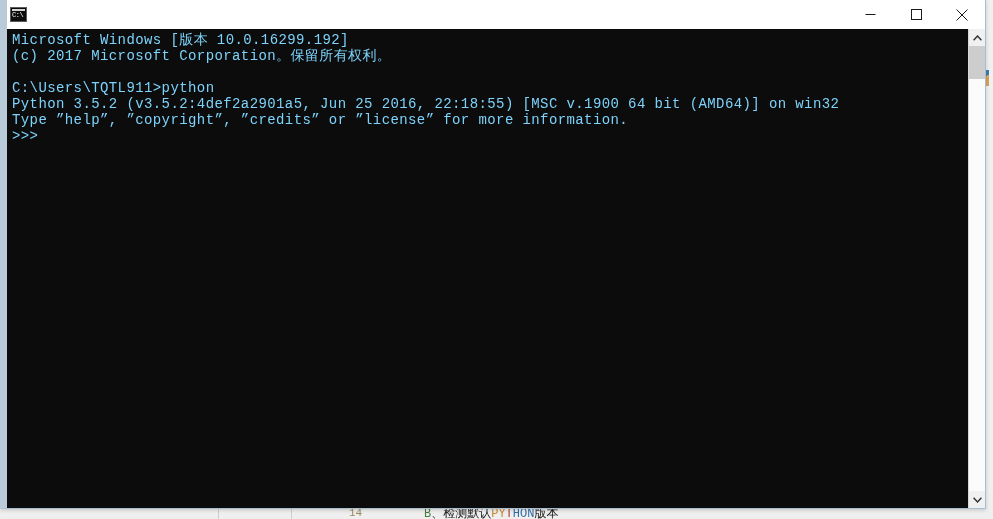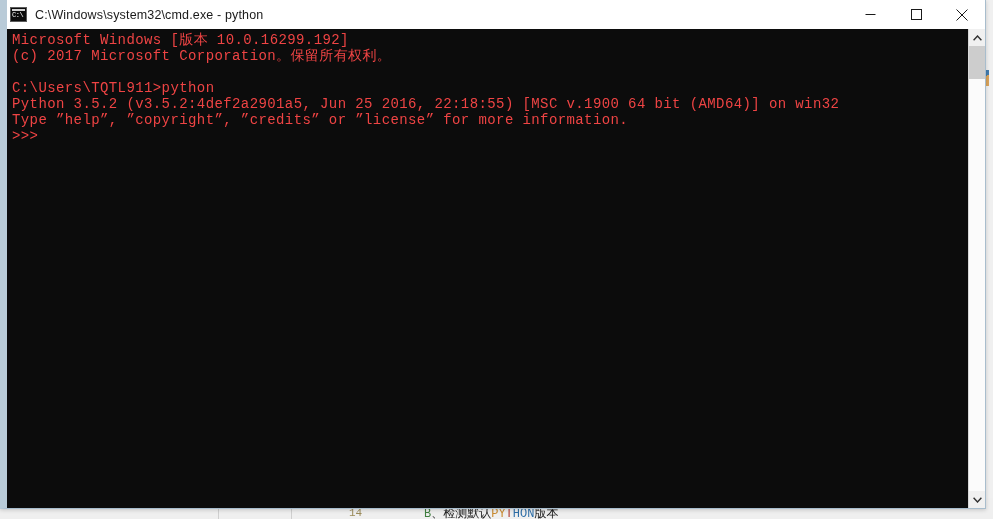--- a/index.html
+++ b/index.html
@@ -175,21 +175,21 @@
     background: #0c0c0c;
     overflow: hidden;
   }
   #console-text {
     position: absolute;
     left: 5px;
     top: 3px;
     font-family: "Liberation Mono", "DejaVu Sans Mono", monospace;
     font-size: 14px;
     line-height: 16px;
-    color: #ef4444;
+    color: #7dd3fc;
     white-space: pre;
     letter-spacing: .4px;
   }
   #console-text .line { height: 16px; }
 
   
   #console-scrollbar {
     position: absolute;
     top: 29px;
     right: 0;
@@ -243,21 +243,20 @@
     <div id="backdrop-code-line"><span style="color: rgb(63, 127, 63);">B</span><span style="color: rgb(32, 32, 32);">、</span><span style="color: rgb(32, 32, 32);">检</span><span style="color: rgb(32, 32, 32);">测</span><span style="color: rgb(32, 32, 32);">默</span><span style="color: rgb(32, 32, 32);">认</span><span style="color: rgb(201, 138, 46);">P</span><span style="color: rgb(201, 138, 46);">Y</span><span style="color: rgb(176, 58, 46);">T</span><span style="color: rgb(47, 111, 168);">H</span><span style="color: rgb(47, 111, 168);">O</span><span style="color: rgb(47, 111, 168);">N</span><span style="color: rgb(32, 32, 32);">版</span><span style="color: rgb(32, 32, 32);">本</span></div>
   </div>
 </div>
 
 <div id="cmd-window">
 
   <div id="title-bar">
     <div id="app-icon">
       <span id="app-icon-label">C:\</span>
     </div>
-    <div id="title-text">C:\Windows\system32\cmd.exe - python</div>
 
     <div id="window-controls">
       <div class="win-btn">
         <svg width="11" height="11" viewBox="0 0 11 11" aria-hidden="true">
           <line x1="0.5" y1="5.5" x2="10.5" y2="5.5" stroke="#1a1a1a" stroke-width="1"></line>
         </svg>
       </div>
       <div class="win-btn">
         <svg width="11" height="11" viewBox="0 0 11 11" aria-hidden="true">
           <rect x="0.5" y="0.5" width="10" height="10" fill="none" stroke="#1a1a1a" stroke-width="1"></rect>

